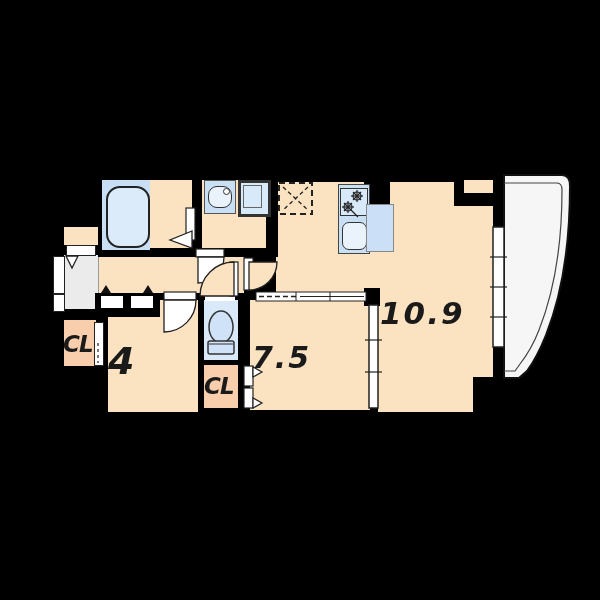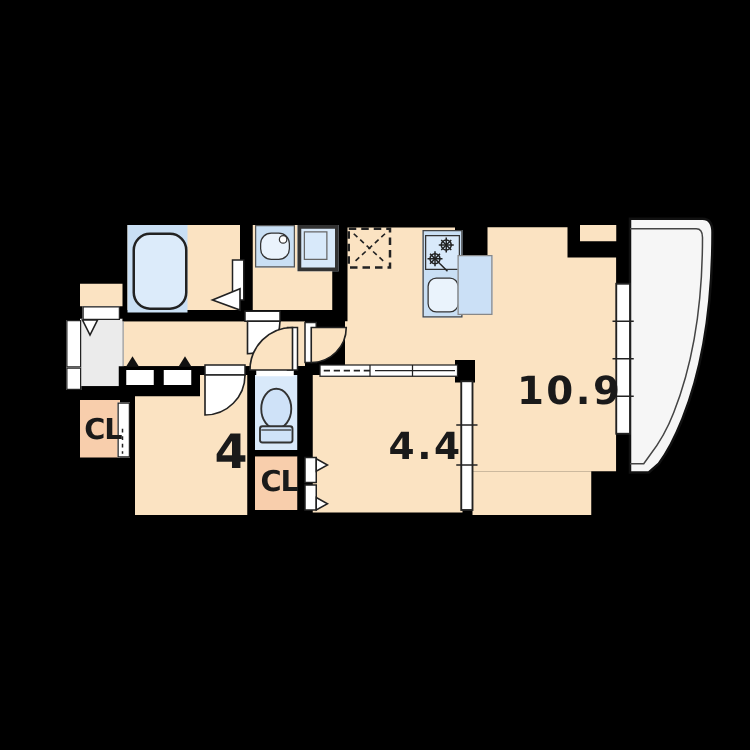--- a/index.html
+++ b/index.html
@@ -1,22 +1,22 @@
 <!DOCTYPE html>
 <html><head>
 <meta charset="utf-8">
 <style>
   html,body{margin:0;padding:0;background:#000;}
   #stage{position:relative;width:600px;height:600px;background:#000;overflow:hidden;
          font-family:"DejaVu Sans", sans-serif;}
   .abs{position:absolute;}
   .floor{position:absolute;background:#FBE3C2;}
   .wall{position:absolute;background:#000;}
-  .lbl{position:absolute;color:#1a1a1a;font-weight:bold;text-align:right;
-       font-family:"DejaVu Sans", sans-serif;line-height:1;}
+  .lbl{position:absolute;color:#1a1a1a;font-weight:bold;text-align:left;
+       font-family:"DejaVu Sans", sans-serif;line-height:1;font-style:italic;}
   svg{position:absolute;left:0;top:0;}
 </style>
 </head>
 <body>
 
 <div id="stage">
 
   <div class="floor" style="left:102px;top:180px;width:90px;height:70px;"></div>
   <div class="floor" style="left:202px;top:180px;width:64px;height:72px;"></div>
   <div class="floor" style="left:276px;top:182px;width:217px;height:111px;"></div>
@@ -137,18 +137,18 @@
 
     <rect x="244" y="366" width="9" height="20" fill="#fff" stroke="#222" stroke-width="1.2"></rect>
     <rect x="244" y="388" width="9" height="20" fill="#fff" stroke="#222" stroke-width="1.2"></rect>
     <path d="M253,367 l9,5 l-9,5 Z" fill="#fff" stroke="#222" stroke-width="1.2"></path>
     <path d="M253,398 l9,5 l-9,5 Z" fill="#fff" stroke="#222" stroke-width="1.2"></path>
 
     <line x1="98" y1="343" x2="98" y2="363" stroke="#222" stroke-width="1.2" stroke-dasharray="3,3"></line>
   </svg>
 
   <div class="lbl" style="left:108px;top:342px;width:90px;font-size:38px;">4</div>
-  <div class="lbl" style="left:252px;top:343px;width:118px;font-size:30px;letter-spacing:2px;">4.4</div>
+  <div class="lbl" style="left:252px;top:343px;width:118px;font-size:30px;letter-spacing:2px;">7.5</div>
   <div class="lbl" style="left:380px;top:298px;width:118px;font-size:31px;letter-spacing:2px;">10.9</div>
   <div class="lbl" style="left:63px;top:333px;width:34px;font-size:23px;letter-spacing:-1px;">CL</div>
   <div class="lbl" style="left:204px;top:375px;width:34px;font-size:23px;letter-spacing:-1px;">CL</div>
 
 </div>
 
 </body></html>

